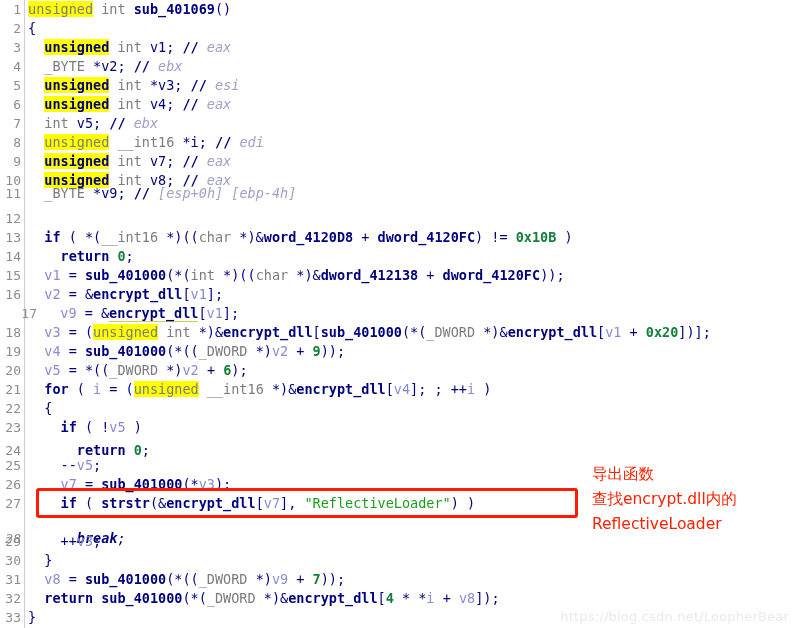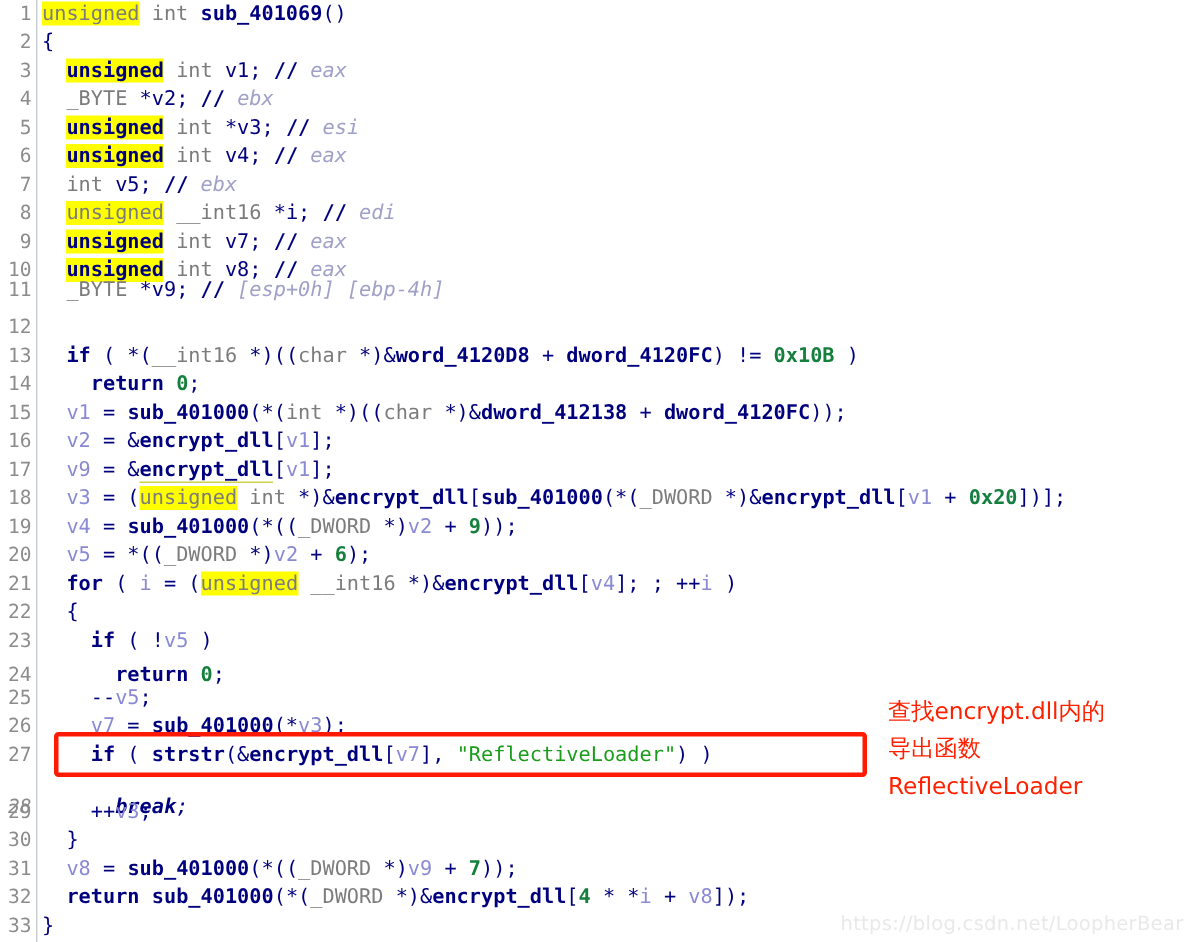--- a/index.html
+++ b/index.html
@@ -123,21 +123,21 @@
       <div class="code-line" style="top: 114px; position: absolute; left: 0px; width: 795px;"><span class="gutter">7</span><span class="code-text"><span class="t-punct">  </span><span class="t-type">int </span><span class="t-punct">v5</span><span class="t-punct">;</span><span class="t-kw"> // </span><span class="t-cmt">ebx</span></span></div>
       <div class="code-line" style="top: 133px; position: absolute; left: 0px; width: 795px;"><span class="gutter">8</span><span class="code-text"><span class="t-punct">  </span><span class="t-type hl">unsigned</span><span class="t-type"> __int16 </span><span class="t-punct">*</span><span class="t-punct">i</span><span class="t-punct">;</span><span class="t-kw"> // </span><span class="t-cmt">edi</span></span></div>
       <div class="code-line" style="top: 152px; position: absolute; left: 0px; width: 795px;"><span class="gutter">9</span><span class="code-text"><span class="t-punct">  </span><span class="t-fn hl">unsigned</span><span class="t-type"> int </span><span class="t-punct">v7</span><span class="t-punct">;</span><span class="t-kw"> // </span><span class="t-cmt">eax</span></span></div>
       <div class="code-line" style="top: 171px; position: absolute; left: 0px; width: 795px;"><span class="gutter">10</span><span class="code-text"><span class="t-punct">  </span><span class="t-fn hl">unsigned</span><span class="t-type"> int </span><span class="t-punct">v8</span><span class="t-punct">;</span><span class="t-kw"> // </span><span class="t-cmt">eax</span></span></div>
       <div class="code-line" style="top: 184px; position: absolute; left: 0px; width: 734px;"><span class="gutter">11</span><span class="code-text"><span class="t-punct">  </span><span class="t-type">_BYTE </span><span class="t-punct">*</span><span class="t-punct">v9</span><span class="t-punct">;</span><span class="t-kw"> // </span><span class="t-cmt">[esp+0h] [ebp-4h]</span></span></div>
       <div class="code-line" style="top: 209px; position: absolute; left: 0px; width: 795px;"><span class="gutter">12</span><span class="code-text"><span class="t-punct"></span></span></div>
       <div class="code-line" style="top: 228px; position: absolute; left: 0px; width: 795px;"><span class="gutter">13</span><span class="code-text"><span class="t-punct">  </span><span class="t-kw">if</span><span class="t-punct"> ( *(</span><span class="t-type">__int16 </span><span class="t-punct">*)((</span><span class="t-type">char </span><span class="t-punct">*)&amp;</span><span class="t-fn">word_4120D8</span><span class="t-punct"> + </span><span class="t-fn">dword_4120FC</span><span class="t-punct">) != </span><span class="t-num">0x10B</span><span class="t-punct"> )</span></span></div>
       <div class="code-line" style="top: 247px; position: absolute; left: 0px; width: 795px;"><span class="gutter">14</span><span class="code-text"><span class="t-punct">    </span><span class="t-kw">return</span><span class="t-punct"> </span><span class="t-num">0</span><span class="t-punct">;</span></span></div>
       <div class="code-line" style="top: 266px; position: absolute; left: 0px; width: 795px;"><span class="gutter">15</span><span class="code-text"><span class="t-punct">  </span><span class="t-var">v1</span><span class="t-punct"> = </span><span class="t-fn">sub_401000</span><span class="t-punct">(*(</span><span class="t-type">int </span><span class="t-punct">*)((</span><span class="t-type">char </span><span class="t-punct">*)&amp;</span><span class="t-fn">dword_412138</span><span class="t-punct"> + </span><span class="t-fn">dword_4120FC</span><span class="t-punct">));</span></span></div>
       <div class="code-line" style="top: 285px; position: absolute; left: 0px; width: 795px;"><span class="gutter">16</span><span class="code-text"><span class="t-punct">  </span><span class="t-var">v2</span><span class="t-punct"> = &amp;</span><span class="t-fn">encrypt_dll</span><span class="t-punct">[</span><span class="t-var">v1</span><span class="t-punct">];</span></span></div>
-      <div class="code-line" style="top: 304px; position: absolute; left: 0px; width: 764px;"><span class="gutter">17</span><span class="code-text"><span class="t-punct">  </span><span class="t-var">v9</span><span class="t-punct"> = &amp;</span><span class="t-fn ul">encrypt_dll</span><span class="t-punct">[</span><span class="t-var">v1</span><span class="t-punct">];</span></span></div>
+      <div class="code-line" style="top: 304px; position: absolute; left: 16px; width: 764px;"><span class="gutter">17</span><span class="code-text"><span class="t-punct">  </span><span class="t-var">v9</span><span class="t-punct"> = &amp;</span><span class="t-fn ul">encrypt_dll</span><span class="t-punct">[</span><span class="t-var">v1</span><span class="t-punct">];</span></span></div>
       <div class="code-line" style="top: 323px; position: absolute; left: 0px; width: 795px;"><span class="gutter">18</span><span class="code-text"><span class="t-punct">  </span><span class="t-var">v3</span><span class="t-punct"> = (</span><span class="t-type hl">unsigned</span><span class="t-type"> int </span><span class="t-punct">*)&amp;</span><span class="t-fn">encrypt_dll</span><span class="t-punct">[</span><span class="t-fn">sub_401000</span><span class="t-punct">(*(</span><span class="t-type">_DWORD </span><span class="t-punct">*)&amp;</span><span class="t-fn">encrypt_dll</span><span class="t-punct">[</span><span class="t-var">v1</span><span class="t-punct"> + </span><span class="t-num">0x20</span><span class="t-punct">])];</span></span></div>
       <div class="code-line" style="top: 342px; position: absolute; left: 0px; width: 795px;"><span class="gutter">19</span><span class="code-text"><span class="t-punct">  </span><span class="t-var">v4</span><span class="t-punct"> = </span><span class="t-fn">sub_401000</span><span class="t-punct">(*((</span><span class="t-type">_DWORD </span><span class="t-punct">*)</span><span class="t-var">v2</span><span class="t-punct"> + </span><span class="t-num">9</span><span class="t-punct">));</span></span></div>
       <div class="code-line" style="top: 361px; position: absolute; left: 0px; width: 795px;"><span class="gutter">20</span><span class="code-text"><span class="t-punct">  </span><span class="t-var">v5</span><span class="t-punct"> = *((</span><span class="t-type">_DWORD </span><span class="t-punct">*)</span><span class="t-var">v2</span><span class="t-punct"> + </span><span class="t-num">6</span><span class="t-punct">);</span></span></div>
       <div class="code-line" style="top: 380px; position: absolute; left: 0px; width: 795px;"><span class="gutter">21</span><span class="code-text"><span class="t-punct">  </span><span class="t-kw">for</span><span class="t-punct"> ( </span><span class="t-var">i</span><span class="t-punct"> = (</span><span class="t-type hl">unsigned</span><span class="t-type"> __int16 </span><span class="t-punct">*)&amp;</span><span class="t-fn">encrypt_dll</span><span class="t-punct">[</span><span class="t-var">v4</span><span class="t-punct">]; ; ++</span><span class="t-var">i</span><span class="t-punct"> )</span></span></div>
       <div class="code-line" style="top: 399px; position: absolute; left: 0px; width: 795px;"><span class="gutter">22</span><span class="code-text"><span class="t-punct">  {</span></span></div>
       <div class="code-line" style="top: 418px; position: absolute; left: 0px; width: 795px;"><span class="gutter">23</span><span class="code-text"><span class="t-punct">    </span><span class="t-kw">if</span><span class="t-punct"> ( !</span><span class="t-var">v5</span><span class="t-punct"> )</span></span></div>
       <div class="code-line" style="top: 441px; position: absolute; left: 0px; width: 795px;"><span class="gutter">24</span><span class="code-text"><span class="t-punct">      </span><span class="t-kw">return</span><span class="t-punct"> </span><span class="t-num">0</span><span class="t-punct">;</span></span></div>
       <div class="code-line" style="top: 456px; position: absolute; left: 0px; width: 795px;"><span class="gutter">25</span><span class="code-text"><span class="t-punct">    --</span><span class="t-var">v5</span><span class="t-punct">;</span></span></div>
       <div class="code-line" style="top: 475px; position: absolute; left: 0px; width: 795px;"><span class="gutter">26</span><span class="code-text"><span class="t-punct">    </span><span class="t-var">v7</span><span class="t-punct"> = </span><span class="t-fn">sub_401000</span><span class="t-punct">(*</span><span class="t-var">v3</span><span class="t-punct">);</span></span></div>
       <div class="code-line" style="top: 494px; position: absolute; left: 0px; width: 795px;"><span class="gutter">27</span><span class="code-text"><span class="t-punct">    </span><span class="t-kw">if</span><span class="t-punct"> ( </span><span class="t-fn">strstr</span><span class="t-punct">(&amp;</span><span class="t-fn">encrypt_dll</span><span class="t-punct">[</span><span class="t-var">v7</span><span class="t-punct">], </span><span class="t-str">"ReflectiveLoader"</span><span class="t-punct">) )</span></span></div>
@@ -145,20 +145,20 @@
       <div class="code-line" style="top: 532px; position: absolute; left: 0px; width: 795px;"><span class="gutter">29</span><span class="code-text"><span class="t-punct">    ++</span><span class="t-var">v3</span><span class="t-punct">;</span></span></div>
       <div class="code-line" style="top: 551px; position: absolute; left: 0px; width: 795px;"><span class="gutter">30</span><span class="code-text"><span class="t-punct">  }</span></span></div>
       <div class="code-line" style="top: 570px; position: absolute; left: 0px; width: 795px;"><span class="gutter">31</span><span class="code-text"><span class="t-punct">  </span><span class="t-var">v8</span><span class="t-punct"> = </span><span class="t-fn">sub_401000</span><span class="t-punct">(*((</span><span class="t-type">_DWORD </span><span class="t-punct">*)</span><span class="t-var">v9</span><span class="t-punct"> + </span><span class="t-num">7</span><span class="t-punct">));</span></span></div>
       <div class="code-line" style="top: 589px; position: absolute; left: 0px; width: 795px;"><span class="gutter">32</span><span class="code-text"><span class="t-punct">  </span><span class="t-kw">return</span><span class="t-punct"> </span><span class="t-fn">sub_401000</span><span class="t-punct">(*(</span><span class="t-type">_DWORD </span><span class="t-punct">*)&amp;</span><span class="t-fn">encrypt_dll</span><span class="t-punct">[</span><span class="t-num">4</span><span class="t-punct"> * *</span><span class="t-var">i</span><span class="t-punct"> + </span><span class="t-var">v8</span><span class="t-punct">]);</span></span></div>
       <div class="code-line" style="top: 608px; position: absolute; left: 0px; width: 795px;"><span class="gutter">33</span><span class="code-text"><span class="t-punct">}</span></span></div>
     </div>
 
   <div id="highlight-box"></div>
 
   <div id="annotation">
+    <div>导出函数</div>
     <div>查找encrypt.dll内的</div>
-    <div>导出函数</div>
     <div>ReflectiveLoader</div>
   </div>
 
   <div id="watermark">https://blog.csdn.net/LoopherBear</div>
 
 </div>
 
 </body></html>

